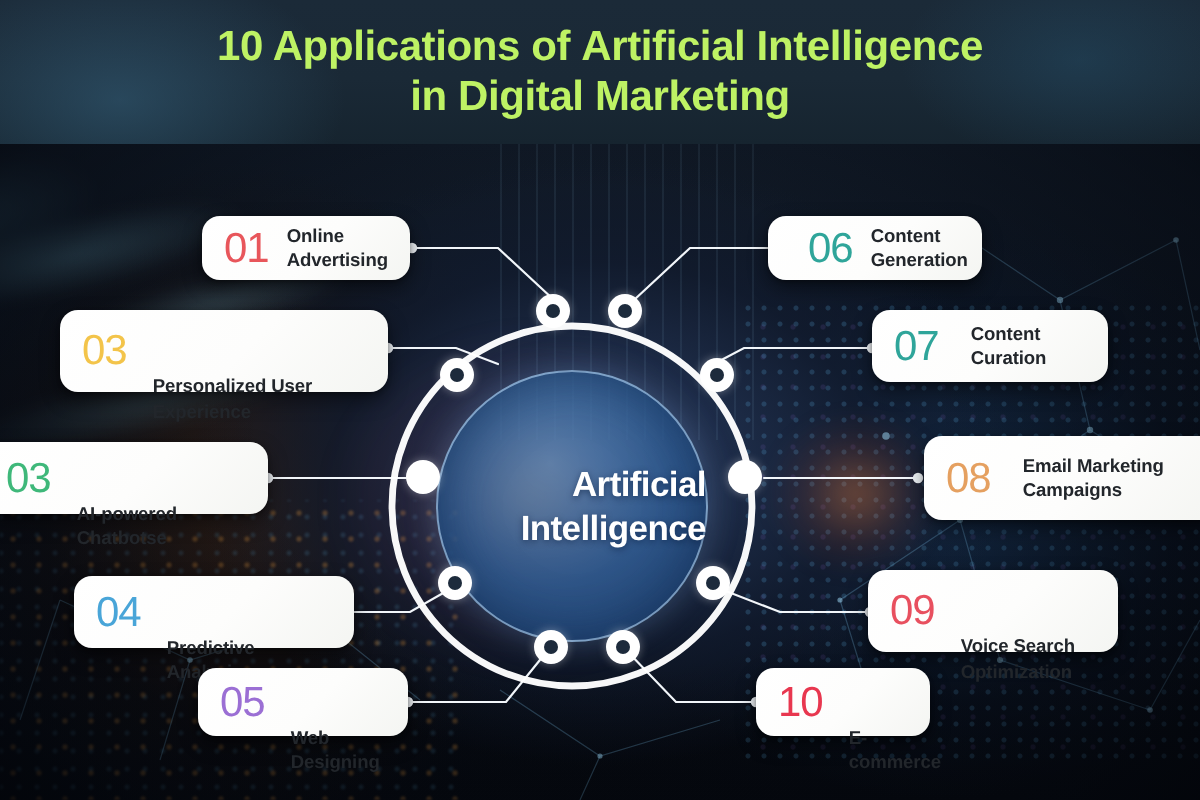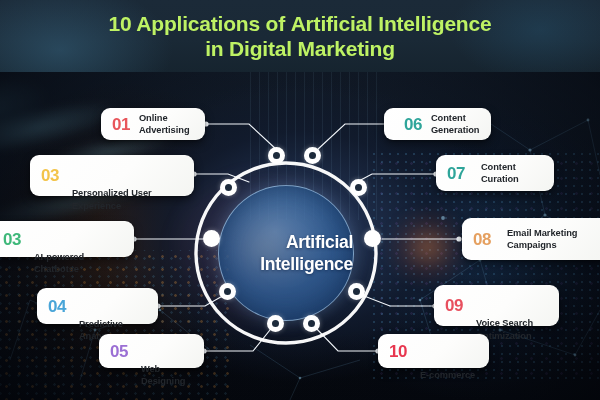--- a/index.html
+++ b/index.html
@@ -147,21 +147,21 @@
   
   .card {
     position: absolute; z-index: 7;
     background: linear-gradient(135deg, #ffffff 0%, #fdfdfc 55%, #f4f5f2 100%);
     border-radius: 9px;
     box-shadow: 0 4px 10px rgba(0,0,0,0.45), 0 1px 2px rgba(0,0,0,0.3);
     display: flex; align-items: center;
     padding: 0 11px;
   }
   .card .num {
-    font-size: 17px; font-weight: 700; line-height: 1;
+    font-size: 21px; font-weight: 400; line-height: 1;
     flex: 0 0 auto; letter-spacing: -0.5px;
   }
   .card .txt {
     color: #22262b; font-size: 9.3px; font-weight: 700; line-height: 12.4px;
     letter-spacing: -0.05px;
   }
   .card.gap-sm .txt { margin-left: 9px; }
   .card.gap-md .txt { margin-left: 13px; margin-top: 48px; }
   .card.gap-lg .txt { margin-left: 16px; }
 </style>
@@ -286,21 +286,21 @@
   <div class="card gap-md" style="left:30px;top:155px;width:164px;height:41px;">
     <span class="num" style="color: rgb(243, 196, 74);">03</span>
     <span class="txt">Personalized User<br>Experience</span>
   </div>
 
   <div class="card gap-md" style="left:-8px;top:221px;width:142px;height:36px;">
     <span class="num" style="color: rgb(63, 184, 122);">03</span>
     <span class="txt">AI-powered Chatbotse</span>
   </div>
 
-  <div class="card gap-md" style="left:37px;top:288px;width:121px;height:36px;">
+  <div class="card gap-md" style="left:37px;top:288px;width:140px;height:36px;">
     <span class="num" style="color: rgb(73, 165, 216);">04</span>
     <span class="txt">Predictive Analysis</span>
   </div>
 
   <div class="card gap-md" style="left:99px;top:334px;width:105px;height:34px;">
     <span class="num" style="color: rgb(155, 111, 212);">05</span>
     <span class="txt">Web Designing</span>
   </div>
 
   <div class="card gap-sm" style="left:384px;top:108px;width:107px;height:32px;padding-left:20px;">
@@ -316,18 +316,18 @@
   <div class="card gap-lg" style="left:462px;top:218px;width:146px;height:42px;">
     <span class="num" style="color: rgb(229, 160, 96);">08</span>
     <span class="txt">Email Marketing<br>Campaigns</span>
   </div>
 
   <div class="card gap-md" style="left:434px;top:285px;width:125px;height:41px;">
     <span class="num" style="color: rgb(232, 80, 95);">09</span>
     <span class="txt">Voice Search<br>Optimization</span>
   </div>
 
-  <div class="card gap-md" style="left:378px;top:334px;width:111px;height:34px;">
+  <div class="card gap-md" style="left:378px;top:334px;width:87px;height:34px;">
     <span class="num" style="color: rgb(232, 55, 79);">10</span>
     <span class="txt">E-commerce</span>
   </div>
 
 </div>
 
 </body></html>

